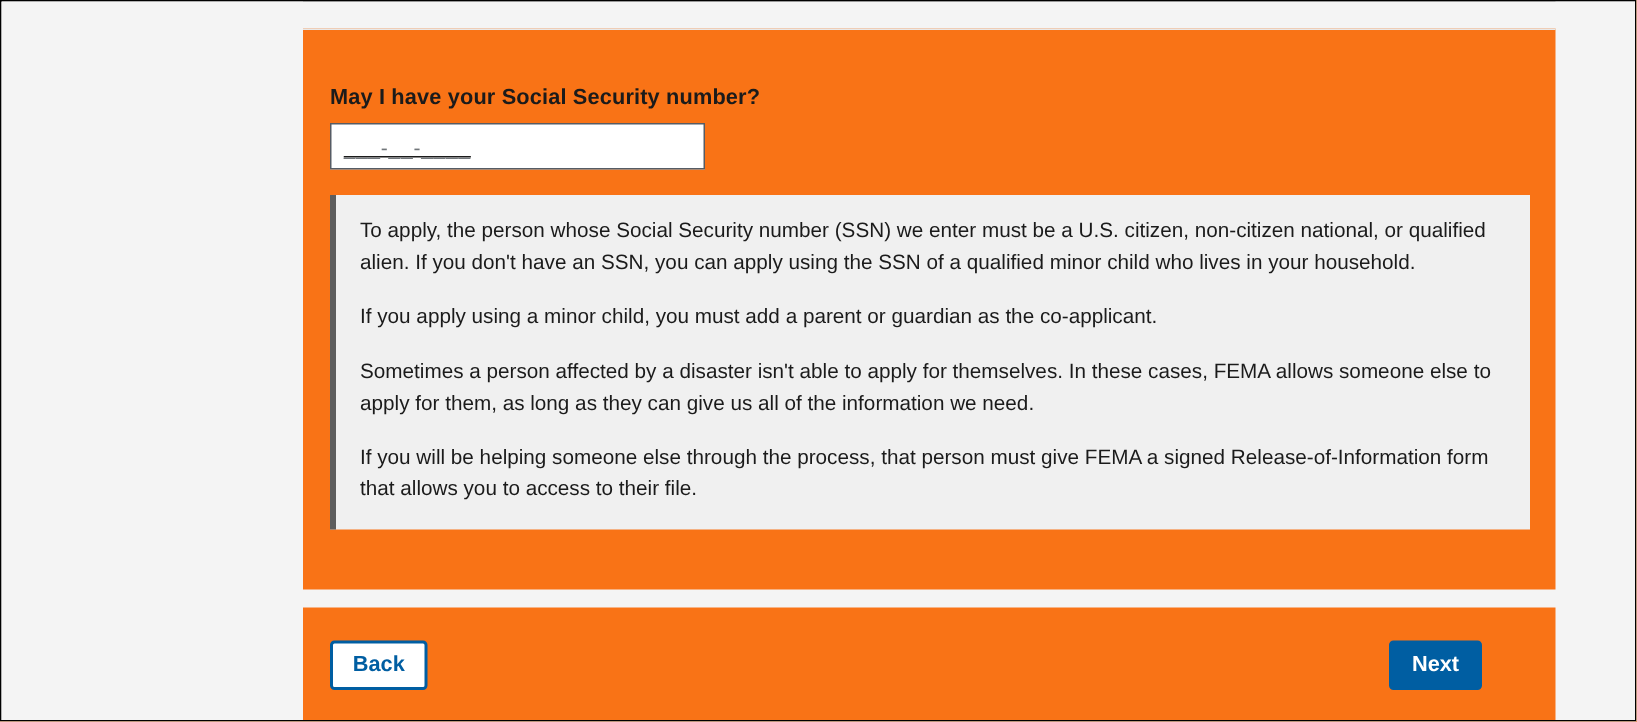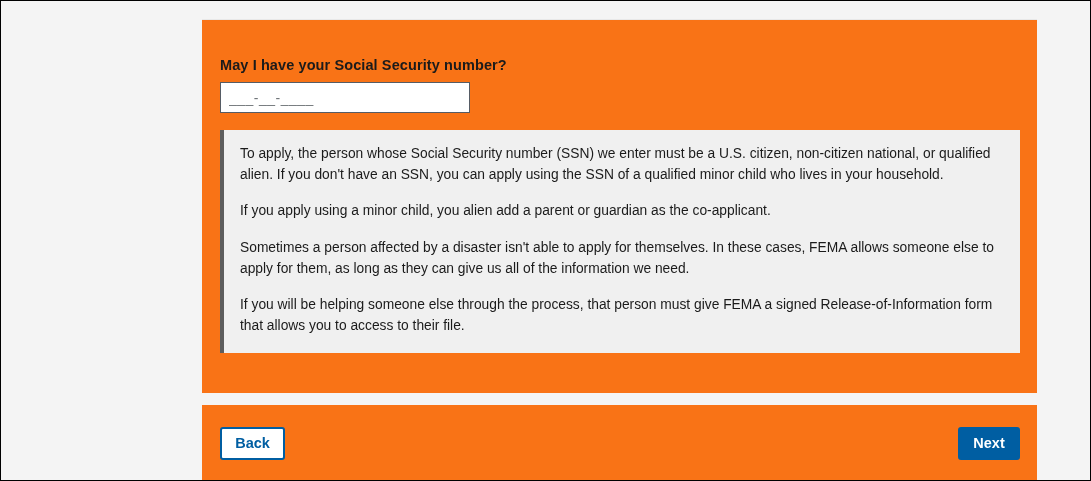--- a/index.html
+++ b/index.html
@@ -81,20 +81,21 @@
     height: 31px;
     box-sizing: border-box;
     border: 1px solid #565c65;
     border-radius: 0;
     background: #ffffff;
     font-family: "Liberation Sans", sans-serif;
     font-size: 14px;
     color: #1b1b1b;
     padding: 0 8px;
     outline: none;
+    text-decoration: underline;
   }
   .ssn-input::placeholder {
     color: #71767a;
     letter-spacing: 0.5px;
   }
   .info-box {
     position: absolute;
     left: 18px;
     top: 110px;
     width: 800px;
@@ -132,21 +133,21 @@
   .btn-back {
     left: 18px;
     top: 22px;
     width: 65px;
     height: 33px;
     background: #ffffff;
     border: 2px solid #005ea2;
     color: #005ea2;
   }
   .btn-next {
-    left: 756px;
+    left: 724px;
     top: 22px;
     width: 62px;
     height: 33px;
     background: #005ea2;
     border: 2px solid #005ea2;
     color: #ffffff;
   }
 </style>
 </head>
 <body>
@@ -156,21 +157,21 @@
     <div class="left-gutter"></div>
     <div class="right-gutter"></div>
 
     <div class="card card-main">
       <div class="question-label">May I have your Social Security number?</div>
 
       <input class="ssn-input" type="text" placeholder="___-__-____" style="">
 
       <div class="info-box">
         <p>To apply, the person whose Social Security number (SSN) we enter must be a U.S. citizen, non-citizen national, or qualified alien. If you don't have an SSN, you can apply using the SSN of a qualified minor child who lives in your household.</p>
-        <p>If you apply using a minor child, you alien add a parent or guardian as the co-applicant.</p>
+        <p>If you apply using a minor child, you must add a parent or guardian as the co-applicant.</p>
         <p>Sometimes a person affected by a disaster isn't able to apply for themselves. In these cases, FEMA allows someone else to apply for them, as long as they can give us all of the information we need.</p>
         <p>If you will be helping someone else through the process, that person must give FEMA a signed Release-of-Information form that allows you to access to their file.</p>
       </div>
     </div>
 
     <div class="card card-nav">
       <button class="btn btn-back">Back</button>
       <button class="btn btn-next">Next</button>
     </div>
   </div>

